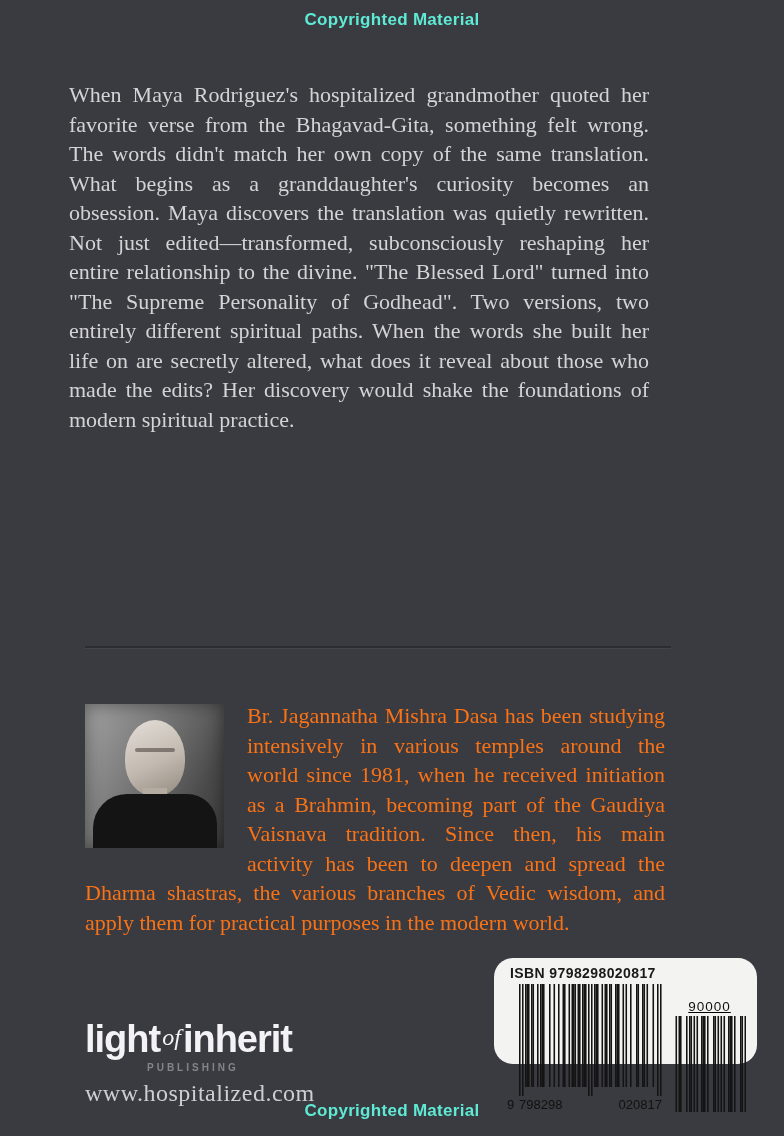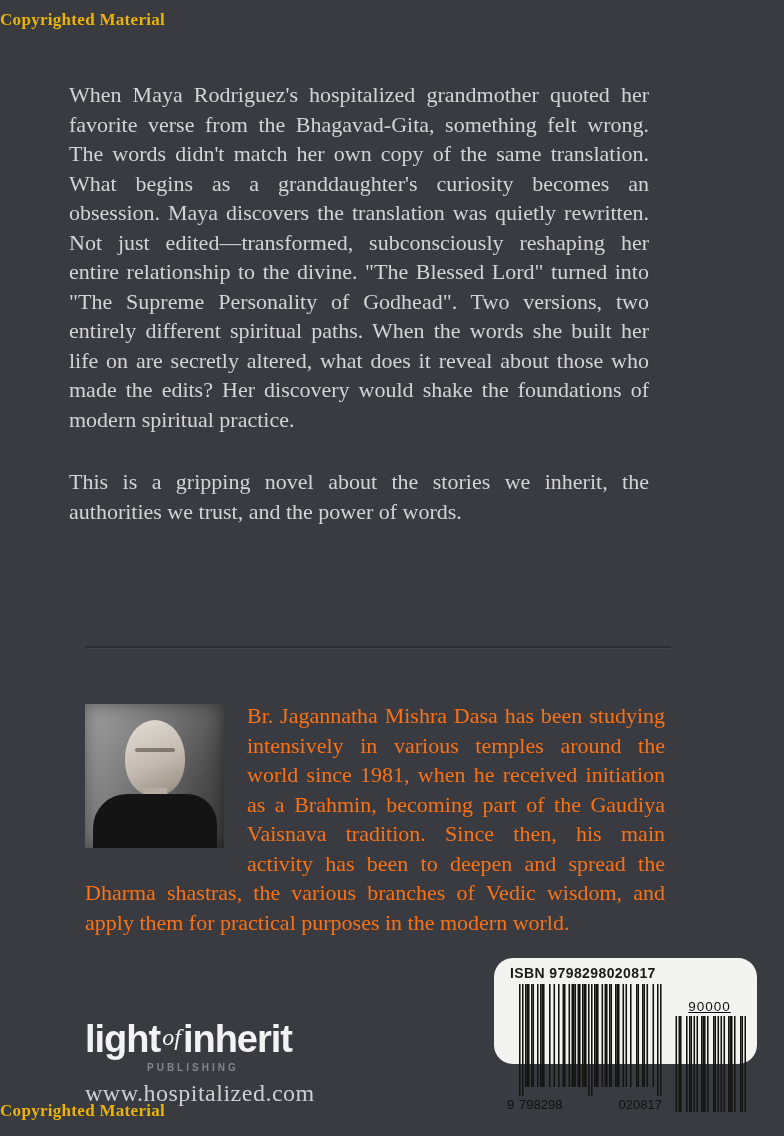--- a/index.html
+++ b/index.html
@@ -6,24 +6,25 @@
   .cover{
     position:relative;
     width:784px;height:1136px;
     background:#3a3a41;
     overflow:hidden;
     font-family:"Liberation Serif", serif;
   }
   .copyright{
     position:absolute;
     width:100%;
-    font-family:Liberation Serif, serif;
+    text-align:center;
+    font-family:Liberation Sans, sans-serif;
     font-weight:700;
     font-size:17px;
-    color:#eab308;
+    color:#5eead4;
     letter-spacing:.3px;
   }
   .copyright.top{top:10px;}
   .copyright.bottom{top:1101px;}
 
   .synopsis{
     position:absolute;
     left:69px;top:80px;
     width:580px;
     color:#d4d3d6;
@@ -175,21 +176,20 @@
 </style>
 </head>
 <body>
 
 <div class="cover">
 
   <div class="copyright top">Copyrighted Material</div>
 
   <div class="synopsis">
     <p>When Maya Rodriguez's hospitalized grandmother quoted her favorite verse from the Bhagavad-Gita, something felt wrong. The words didn't match her own copy of the same translation. What begins as a granddaughter's curiosity becomes an obsession. Maya discovers the translation was quietly rewritten. Not just edited—transformed, subconsciously reshaping her entire relationship to the divine. "The Blessed Lord" turned into "The Supreme Personality of Godhead". Two versions, two entirely different spiritual paths. When the words she built her life on are secretly altered, what does it reveal about those who made the edits? Her discovery would shake the foundations of modern spiritual practice.</p>
-    <p>This is a gripping novel about the stories we inherit, the authorities we trust, and the power of words.</p>
   </div>
 
   <div class="divider"></div>
 
   <div class="bio">
     <div class="author-photo">
       <div class="head"></div>
       <div class="brow"></div>
       <div class="neck"></div>
       <div class="torso"></div>

